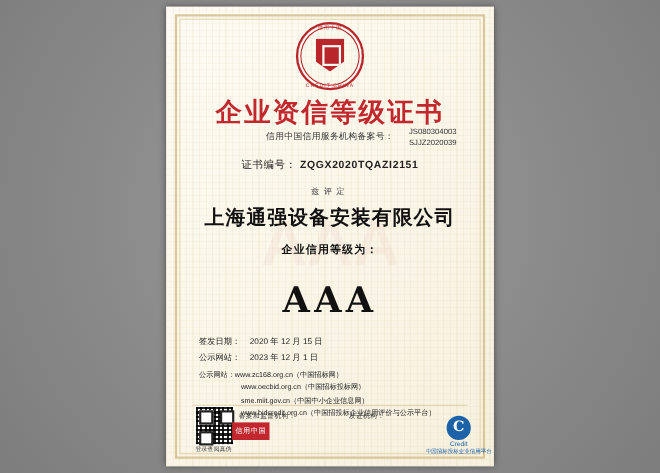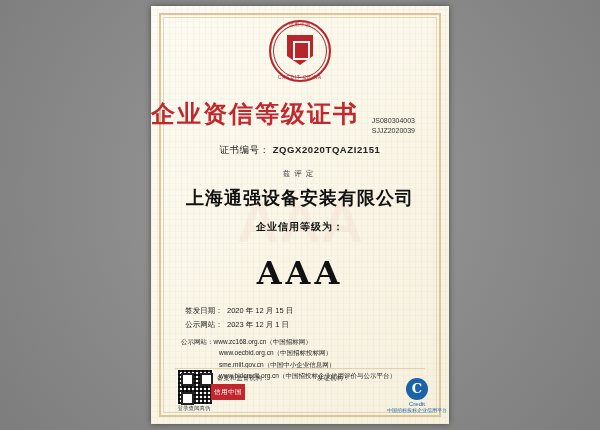--- a/index.html
+++ b/index.html
@@ -58,21 +58,21 @@
   .emblem .toptxt{
     position:absolute;left:0;right:0;top:2px;text-align:center;
     font-size:4.5px;color:#b8262b;letter-spacing:1px;
   }
   .emblem .bottomtxt{
     position:absolute;left:0;right:0;bottom:2px;text-align:center;
     font-size:4.5px;color:#b8262b;letter-spacing:1px;
   }
   
   .title{
-    position:absolute;left:0;right:0;top:92px;text-align:left;
+    position:absolute;left:0;right:0;top:80px;text-align:center;
     font-size:24px;font-weight:bold;color:#c1272d;letter-spacing:2px;
     font-family:"DejaVu Sans","Liberation Sans",sans-serif;
   }
   .subtitle{
     position:absolute;left:18px;right:18px;top:112px;
     font-size:8px;color:#333;text-align:center;
   }
   .subtitle .lbl{letter-spacing:.3px;}
   .reg-codes{
     position:absolute;right:34px;top:110px;text-align:left;
@@ -100,21 +100,21 @@
     font-size:10px;font-weight:bold;color:#111;letter-spacing:1px;
   }
   .grade{
     position:absolute;left:0;right:0;top:248px;text-align:center;
     font-size:32px;font-weight:bold;color:#111;letter-spacing:4px;
     font-family:"DejaVu Serif","Liberation Serif",serif;
   }
   .dates{
     position:absolute;left:30px;top:298px;font-size:7.5px;color:#222;line-height:1.9;
   }
-  .dates .k{display:inline-block;width:46px;text-align:center;}
+  .dates .k{display:inline-block;width:46px;}
   .links{
     position:absolute;left:30px;top:330px;font-size:6.5px;color:#222;line-height:1.75;
   }
   
   .botline{
     position:absolute;left:24px;right:24px;top:362px;height:1px;background:#e0d3ad;
   }
   .qr{
     position:absolute;left:26px;top:363px;width:34px;height:34px;
     background:
@@ -173,20 +173,23 @@
 
     <div class="emblem">
       <div class="ring"></div>
       <div class="toptxt">信用中国</div>
       <div class="shield"></div>
       <div class="bottomtxt">CREDIT CHINA</div>
     </div>
 
     <div class="title">企业资信等级证书</div>
 
+    <div class="subtitle">
+      <span class="lbl">信用中国信用服务机构备案号：</span>
+    </div>
     <div class="reg-codes">
       <div>JS080304003</div>
       <div>SJJZ2020039</div>
     </div>
 
     <div class="certno">
       <span>证书编号：</span>
       <span class="num">ZQGX2020TQAZI2151</span>
     </div>
 

